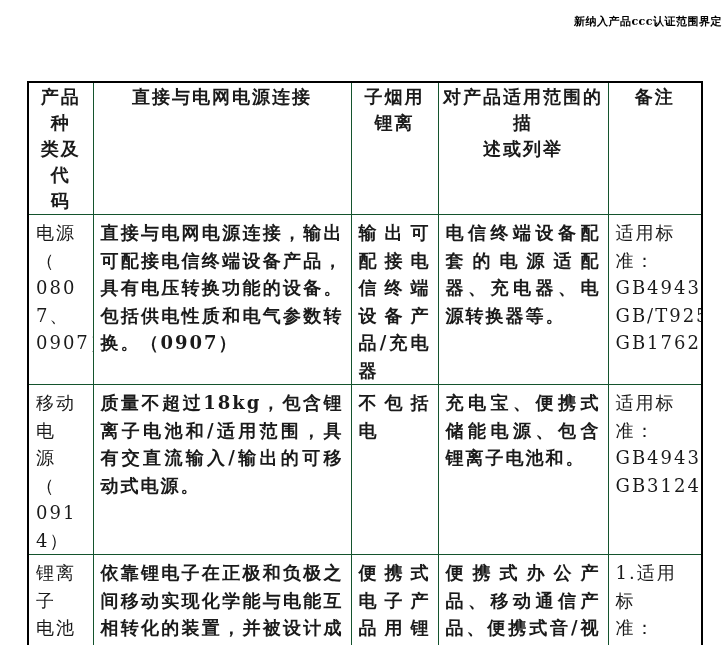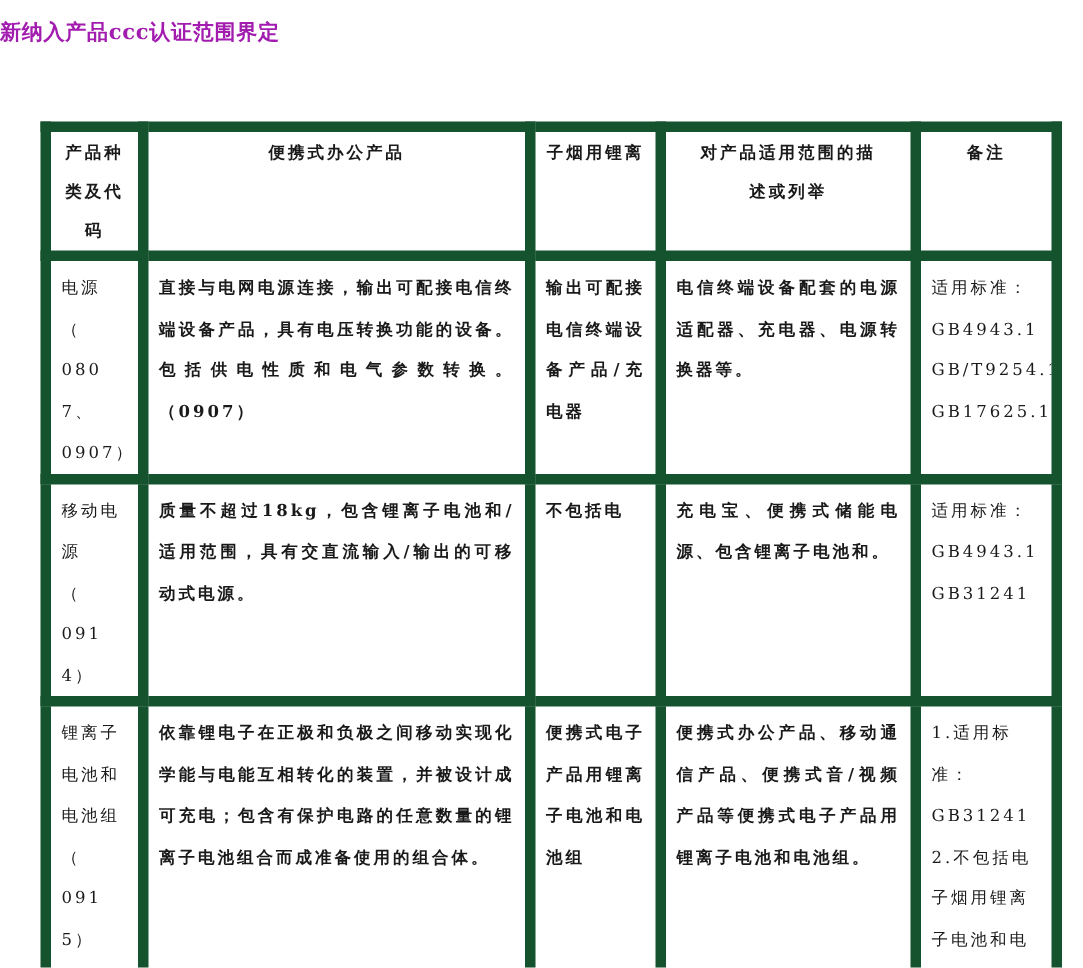--- a/index.html
+++ b/index.html
@@ -12,40 +12,40 @@
     font-family: "DejaVu Serif", "Liberation Serif", serif;
     color: #1a1a1a;
   }
   .page {
     width: 722px;
     height: 645px;
     position: relative;
   }
   .doc-title {
     margin: 13px 0 0 0;
-    font-size: 14px;
+    font-size: 11px;
     line-height: 18px;
     font-weight: bold;
-    text-align: left;
+    text-align: right;
     letter-spacing: 0.5px;
-    color: #a21caf;
+    color: #000000;
   }
   table.scope-table {
     border-collapse: collapse;
     table-layout: fixed;
     margin: 50px 0 0 27px;
     width: 674px;
     border: 2px solid #000000;
     background: #ffffff;
   }
   .scope-table th,
   .scope-table td {
-    border: 7px solid #14532d;
+    border: 1px solid #14532d;
     vertical-align: top;
-    font-size: 11px;
+    font-size: 18px;
     overflow: hidden;
     box-sizing: border-box;
   }
   .scope-table th {
     font-weight: bold;
     text-align: center;
     line-height: 26px;
     padding: 1px 4px 0 4px;
     white-space: pre-wrap;
     letter-spacing: 2px;
@@ -84,21 +84,21 @@
       <col style="width:258px">
       <col style="width:87px">
       <col style="width:170px">
       <col style="width:94px">
     </colgroup>
     <thead>
       <tr class="header-row">
         <th>产品种
 类及代
 码</th>
-        <th>便携式办公产品</th>
+        <th>直接与电网电源连接</th>
         <th>子烟用锂离</th>
         <th>对产品适用范围的描
 述或列举</th>
         <th>备注</th>
       </tr>
     </thead>
     <tbody>
       <tr class="row-0">
         <td class="col-0">电源
 （ 080

